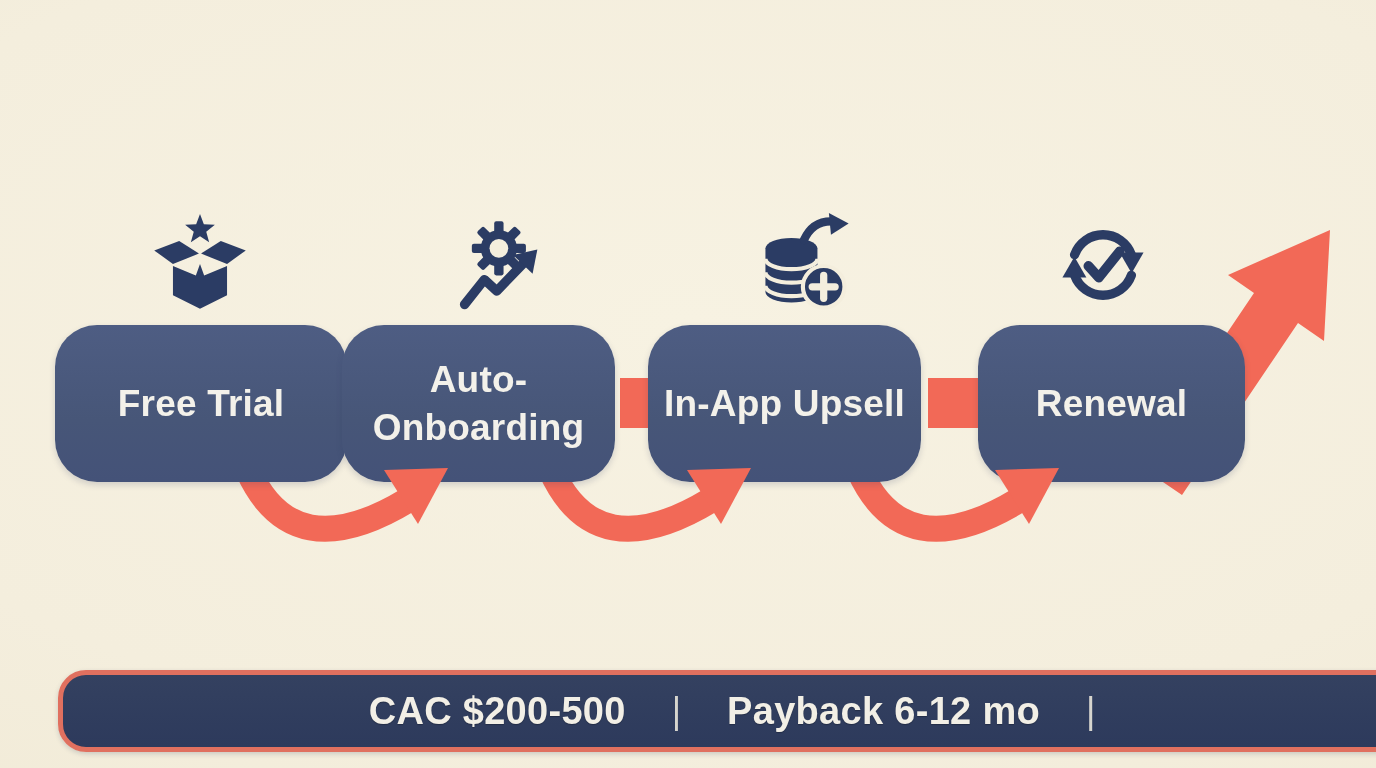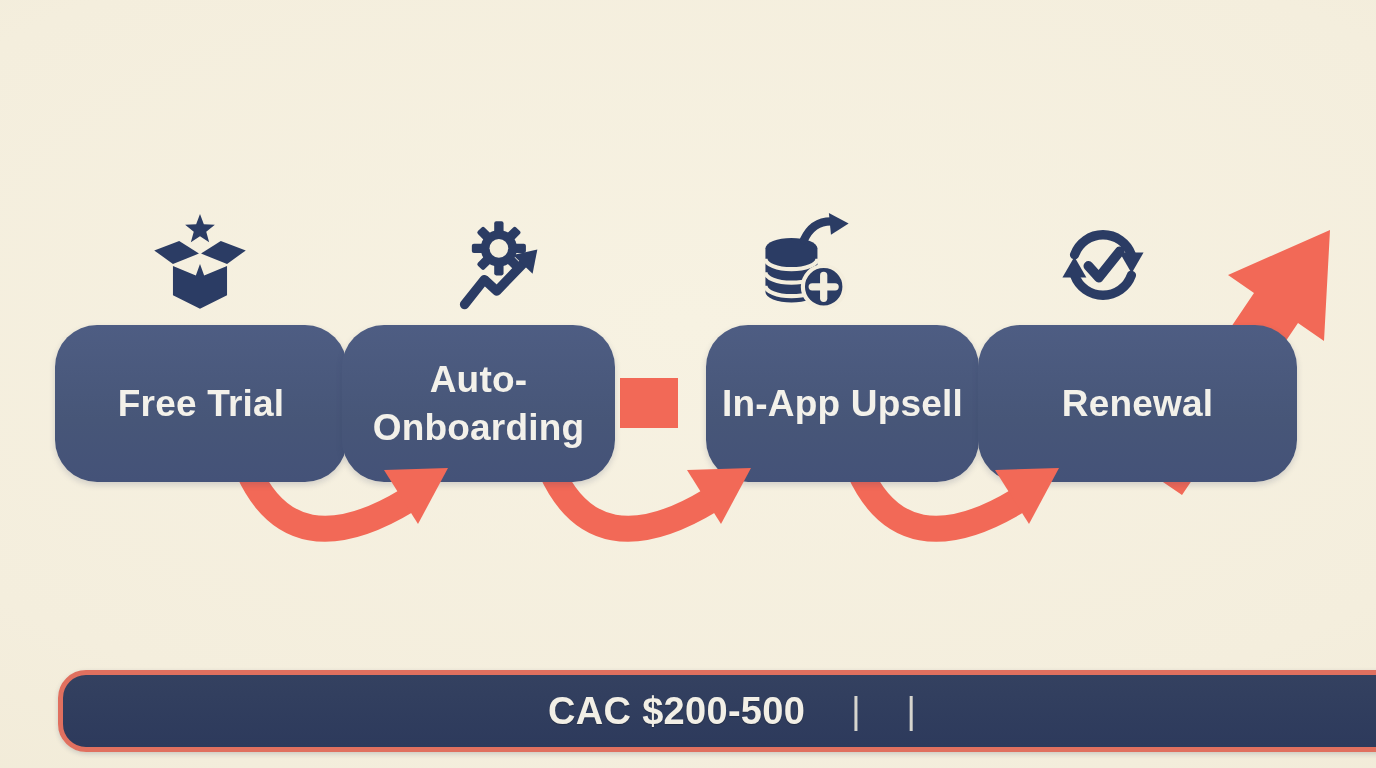--- a/index.html
+++ b/index.html
@@ -45,22 +45,22 @@
     padding: 0 14px;
     box-sizing: border-box;
     color: #f3f1ea;
     font-size: 37px;
     line-height: 1.28;
     font-weight: 600;
     letter-spacing: 0.2px;
   }
   .box-1 { left: 55px;  width: 292px; align-items: center; }
   .box-2 { left: 342px; width: 273px; }
-  .box-3 { left: 706px; width: 273px; }
-  .box-4 { left: 978px; width: 319px; }
+  .box-3 { left: 648px; width: 273px; }
+  .box-4 { left: 978px; width: 267px; }
 
   .metrics-bar {
     position: absolute;
     left: 14px; top: 670px;
     width: 1348px; height: 82px;
     box-sizing: border-box;
     z-index: 4;
     background: linear-gradient(180deg, #344160 0%, #2d3a5c 100%);
     border: 5px solid #e0705f;
     border-radius: 28px;
@@ -175,16 +175,17 @@
 
   <svg class="layer layer-front" viewBox="0 0 1376 768">
     <polygon class="coral" points="448,468 418,524 384,470"></polygon>
     <polygon class="coral" points="751,468 721,524 687,470"></polygon>
     <polygon class="coral" points="1059,468 1029,524 995,470"></polygon>
   </svg>
 
   <div class="metrics-bar">
     <span class="metric-item">CAC $200-500</span>
     <span class="metric-separator">|</span>
+    <span class="metric-item">Payback 6-12 mo</span>
     <span class="metric-separator">|</span>
   </div>
 
 </div>
 
 </body></html>

